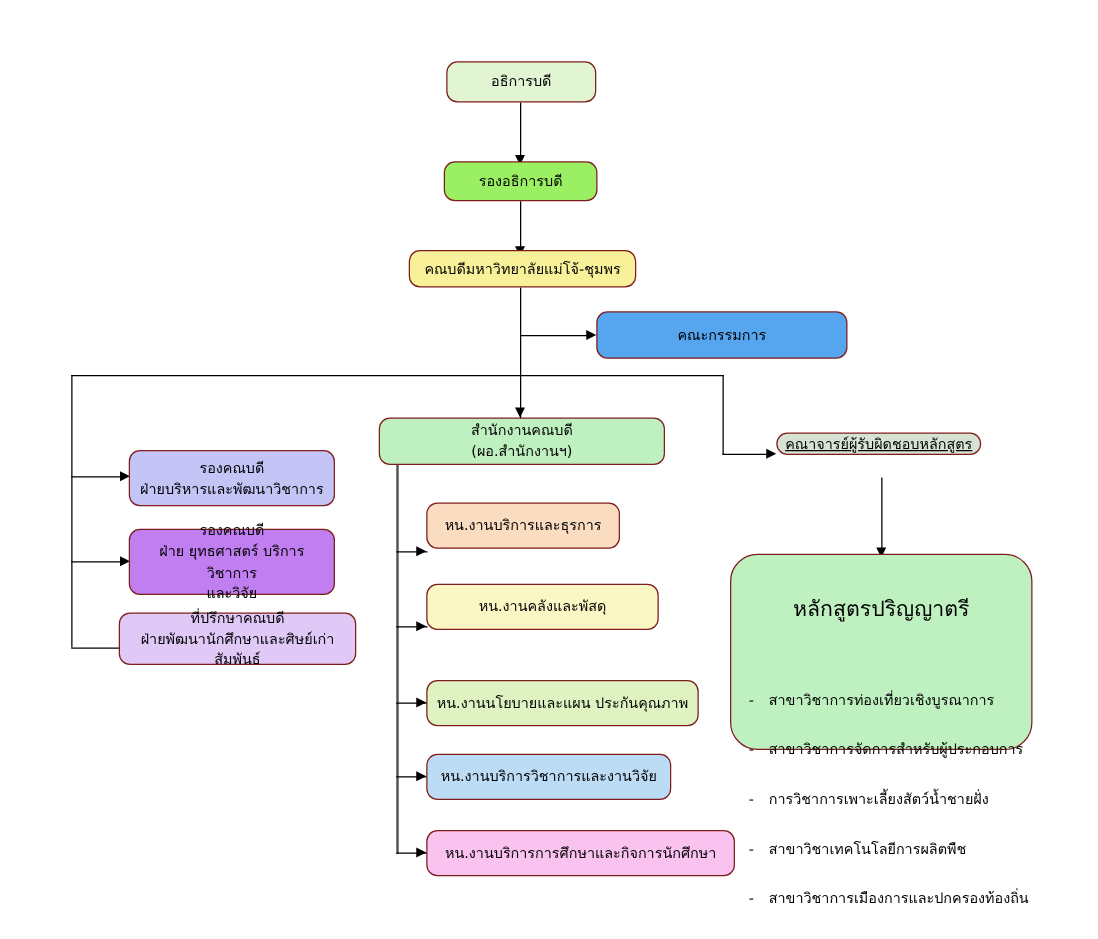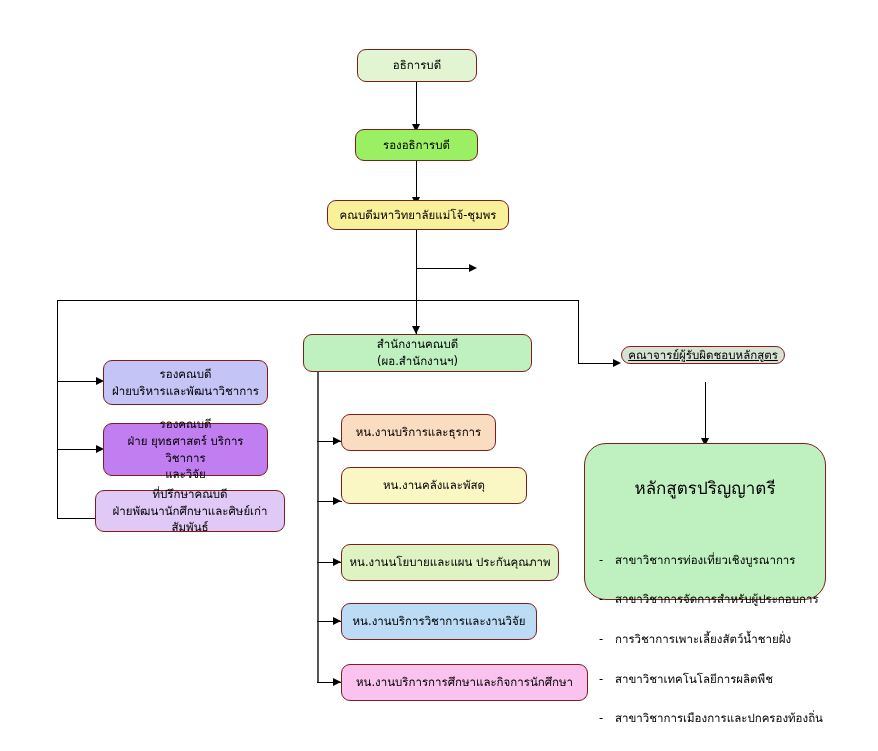--- a/index.html
+++ b/index.html
@@ -136,38 +136,39 @@
 
   <div class="ln h" style="left:317px; top:682px; width:25px;"></div>
   <div class="arrow-r" style="left:333px; top:678px;"></div>
 
   <div class="node" style="left:357px; top:49px; width:120px; height:33px; background:#e2f5d2;">อธิการบดี</div>
 
   <div class="node" style="left:355px; top:129px; width:123px; height:32px; background:#9bef62;">รองอธิการบดี</div>
 
   <div class="node" style="left:327px; top:200px; width:182px; height:30px; background:#f9f19a;">คณบดีมหาวิทยาลัยแม่โจ้-ชุมพร</div>
 
+  <div class="node" style="left:477px; top:249px; width:201px; height:38px; background:#56a5ef;">คณะกรรมการ</div>
 
   <div class="node" style="left:303px; top:334px; width:229px; height:38px; background:#bff0bf;">สำนักงานคณบดี
 (ผอ.สำนักงานฯ)</div>
 
   <div class="node" style="left:621px; top:346px; width:164px; height:18px; background:#d6e2d2;text-decoration:underline;">คณาจารย์ผู้รับผิดชอบหลักสูตร</div>
 
   <div class="node" style="left:103px; top:360px; width:165px; height:45px; background:#c4c4f7;">รองคณบดี
 ฝ่ายบริหารและพัฒนาวิชาการ</div>
 
   <div class="node" style="left:103px; top:423px; width:165px; height:53px; background:#c07ef0;">รองคณบดี
 ฝ่าย ยุทธศาสตร์ บริการวิชาการ
 และวิจัย</div>
 
   <div class="node" style="left:95px; top:490px; width:190px; height:42px; background:#e0c8f7;">ที่ปรึกษาคณบดี
 ฝ่ายพัฒนานักศึกษาและศิษย์เก่า
 สัมพันธ์</div>
 
-  <div class="node" style="left:341px; top:414px; width:155px; height:37px; background:#fadcc0;">หน.งานบริการและธุรการ</div>
+  <div class="node" style="left:341px; top:402px; width:155px; height:37px; background:#fadcc0;">หน.งานบริการและธุรการ</div>
 
   <div class="node" style="left:341px; top:467px; width:186px; height:37px; background:#fbf7c4;">หน.งานคลังและพัสดุ</div>
 
   <div class="node" style="left:341px; top:544px; width:218px; height:37px; background:#dff3c2;">หน.งานนโยบายและแผน ประกันคุณภาพ</div>
 
   <div class="node" style="left:341px; top:603px; width:196px; height:37px; background:#bcdcf5;">หน.งานบริการวิชาการและงานวิจัย</div>
 
   <div class="node" style="left:341px; top:664px; width:247px; height:37px; background:#fac2ef;">หน.งานบริการการศึกษาและกิจการนักศึกษา</div>
 
   <div class="node listnode" style="left:584px; top:443px; width:242px; height:157px; background:#bff0bf; border-radius:22px;">

